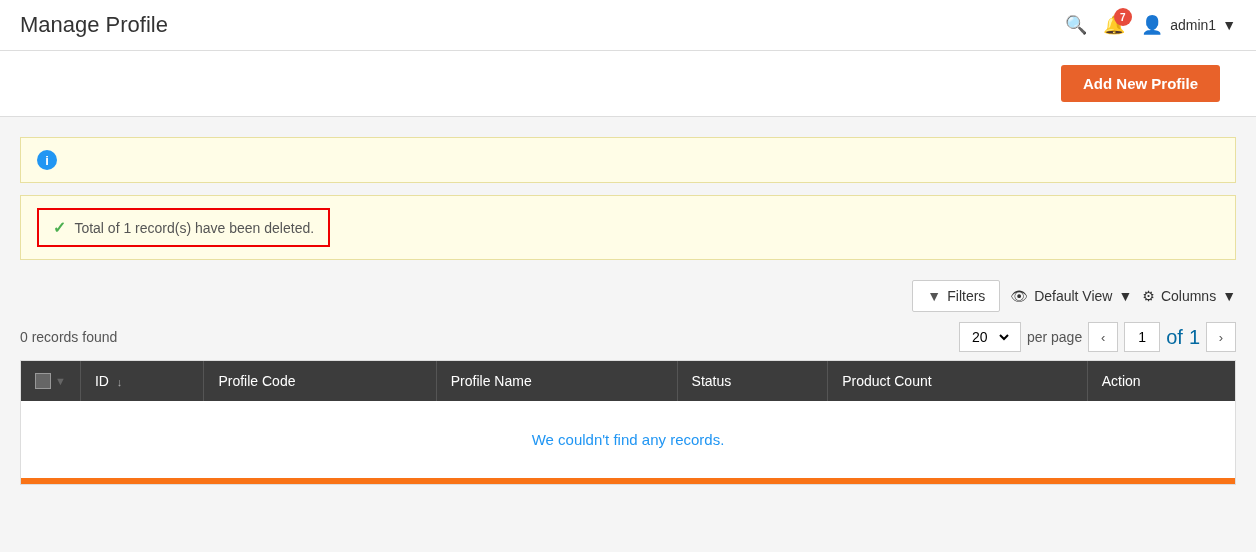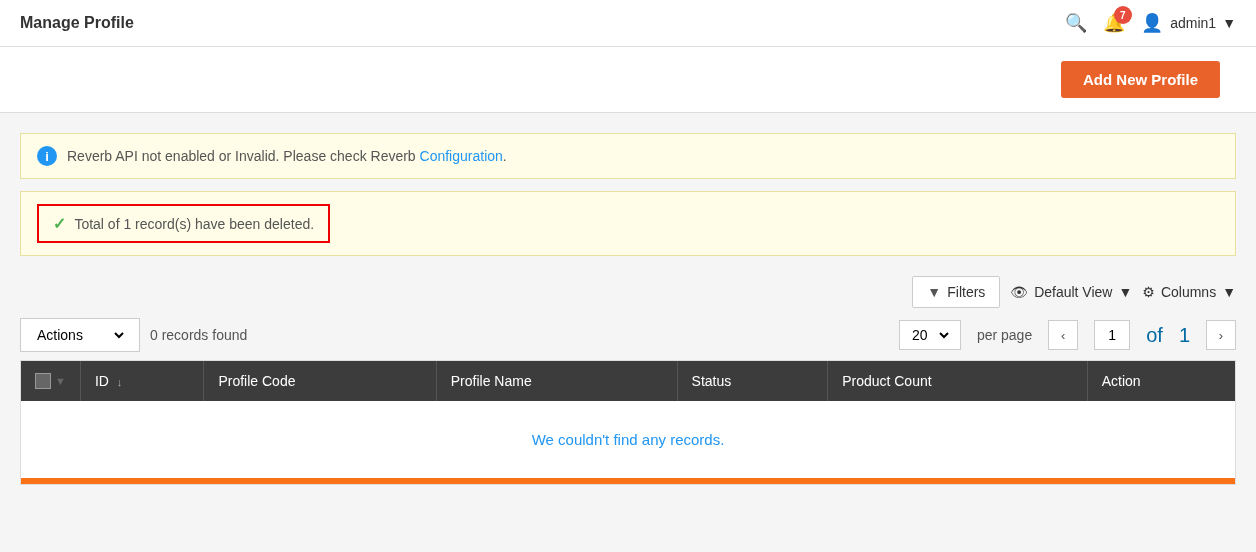--- a/index.html
+++ b/index.html
@@ -8,22 +8,22 @@
     
     .header {
       background: #fff;
       padding: 12px 20px;
       display: flex;
       align-items: center;
       justify-content: space-between;
       border-bottom: 1px solid #ddd;
     }
     .header-title {
-      font-size: 16px;
-      font-weight: 700;
+      font-size: 22px;
+      font-weight: 400;
       color: #333;
     }
     .header-actions {
       display: flex;
       align-items: center;
       gap: 16px;
     }
     .search-icon-btn {
       background: none;
       border: none;
@@ -222,21 +222,21 @@
       outline: none;
       width: 100%;
     }
     .records-found {
       font-size: 14px;
       color: #555;
     }
     .pagination {
       display: flex;
       align-items: center;
-      gap: 16px;
+      gap: 6px;
       margin-left: 44px;
     }
     .page-size-select {
       border: 1px solid #ccc;
       background: #fff;
       padding: 5px 8px;
       font-size: 14px;
       cursor: pointer;
       display: flex;
       align-items: center;
@@ -349,23 +349,20 @@
 </div>
 
 <div class="toolbar-bar">
   <button class="add-new-btn">Add New Profile</button>
 </div>
 
 <div class="content">
 
   <div class="info-notice">
     <div class="info-icon">i</div>
-    <span>
-      <span>Reverb API not enabled or Invalid. Please check Reverb </span><a class="info-link" href="#">Configuration</a><span>.</span>
-    </span>
   </div>
 
   <div class="success-notice">
     <div class="success-box">
       <span class="check-icon">✓</span>
       <span>Total of 1 record(s) have been deleted.</span>
     </div>
   </div>
 
   <div class="controls-row">
@@ -380,25 +377,20 @@
     </button>
     <button class="columns-btn">
       <span>⚙</span>
       <span>Columns</span>
       <span>▼</span>
     </button>
   </div>
 
   <div class="actions-row">
     <div class="actions-left">
-      <div class="actions-select">
-        <select>
-          <option>Actions</option>
-        </select>
-      </div>
       <span class="records-found">0 records found</span>
     </div>
     <div class="pagination">
       <div class="page-size-select">
         <select>
           <option>20</option>
           <option>50</option>
           <option>100</option>
         </select>
       </div>

